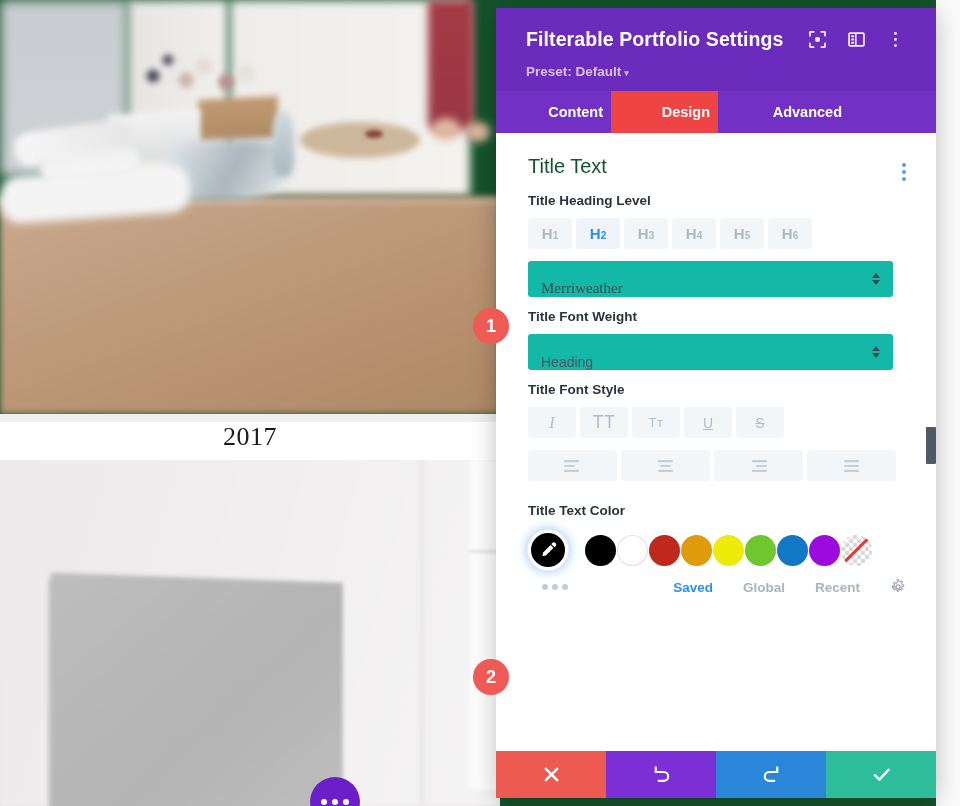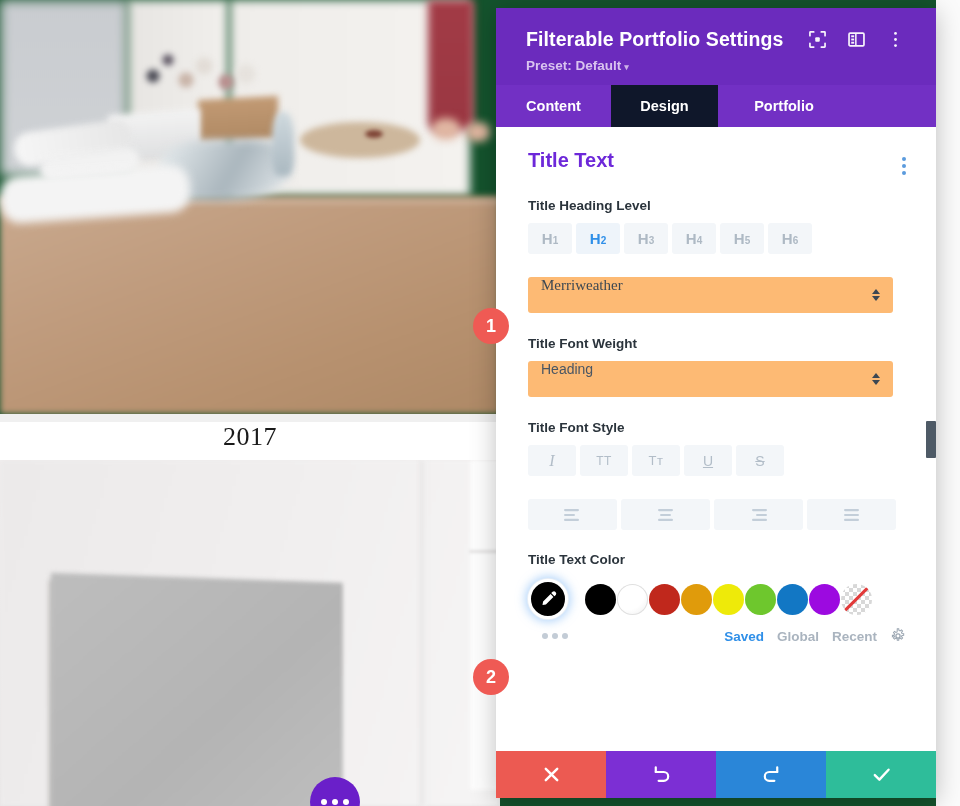--- a/index.html
+++ b/index.html
@@ -188,64 +188,64 @@
     background: #6b2bbd; padding: 20px 30px 12px 30px; flex: 0 0 auto;
   }
   .title-row { display: flex; align-items: center; }
   .modal-title {
     color: #fff; font-size: 19.5px; font-weight: bold; letter-spacing: .1px;
     flex: 1 1 auto; white-space: nowrap;
   }
   .hdr-icons { display: flex; align-items: center; gap: 22px; padding-right: 2px; }
   .hdr-icon { width: 17px; height: 17px; cursor: pointer; opacity: .95; display: block; }
   .preset-row {
-    margin-top: 7px; color: #d9c3ef; font-size: 13.5px; font-weight: bold;
+    margin-top: 13px; color: #d9c3ef; font-size: 13.5px; font-weight: bold;
   }
   .preset-row .caret { font-size: 9px; margin-left: 3px; color: #cdb2e8; }
 
   .tabs { display: flex; flex: 0 0 auto; background: #7230c4; }
   .tab {
-    flex: 0 0 auto; padding: 13px 8px; text-align: center;
+    flex: 0 0 auto; padding: 13px 8px; text-align: right;
     color: #fff; font-size: 14.5px; font-weight: bold; cursor: pointer;
   }
   .tab.t1 { width: 115px; }
   .tab.t2 { width: 107px; }
   .tab.t3 { width: 132px; }
-  .tab.active { background: #0f172a; }
+  .tab.active { background: #ef4444; }
 
   .modal-body {
     flex: 1 1 auto; background: #fff; position: relative;
     padding: 22px 30px 0 32px; overflow: hidden;
   }
 
   .section-head { display: flex; align-items: flex-start; }
   .section-title {
-    color: #6d28d9; font-size: 20px; font-weight: bold; flex: 1 1 auto;
+    color: #14532d; font-size: 20px; font-weight: normal; flex: 1 1 auto;
   }
   .kebab { width: 4px; display: flex; flex-direction: column; gap: 3px; margin-top: 8px; cursor: pointer; }
   .kebab i { width: 4px; height: 4px; border-radius: 50%; background: #5b9bdd; display: block; }
 
-  .field { margin-top: 23px; }
+  .field { margin-top: 12px; }
   .field-label {
     font-size: 13.5px; color: #2b343c; font-weight: bold; margin-bottom: 10px;
   }
 
   .seg-row { display: flex; gap: 4px; }
   .seg {
     width: 44px; height: 31px; border-radius: 3px; background: #f3f6f9;
     display: flex; align-items: center; justify-content: center;
     color: #aeb9c4; font-size: 15px; font-weight: bold; cursor: pointer;
     font-family: "Liberation Sans", sans-serif;
   }
   .seg sub { font-size: 10px; font-weight: bold; vertical-align: baseline; position: relative; top: 2px; }
   .seg.active { color: #2f8fe8; background: #eef4fa; }
 
   .select {
-    position: relative; height: 36px; background: #fdba74; border-radius: 3px;
-    display: flex; align-items: flex-start; padding: 0 34px 0 13px; cursor: pointer;
+    position: relative; height: 36px; background: #14b8a6; border-radius: 3px;
+    display: flex; align-items: flex-end; padding: 0 34px 0 13px; cursor: pointer;
     width: 365px;
   }
   .select .val { font-size: 14px; color: #4a5663; }
   .select .val.serif { font-family: "Liberation Serif", serif; font-size: 15px; color: #3d4852; }
   .select .arrows {
     position: absolute; right: 13px; top: 50%; transform: translateY(-50%);
     display: flex; flex-direction: column; gap: 2px;
   }
   .select .arrows i { display: block; width: 0; height: 0; border-left: 4.5px solid transparent; border-right: 4.5px solid transparent; }
   .select .arrows i.up { border-bottom: 5px solid #3c4753; }
@@ -284,21 +284,21 @@
     background-size: 8px 8px; background-position: 0 0, 4px 4px;
     position: relative; overflow: hidden;
   }
   .sw.transparent::after {
     content: ""; position: absolute; left: -3px; top: 13px;
     width: 38px; height: 3px; background: #e23a3a; transform: rotate(-45deg);
   }
   .color-sub { display: flex; align-items: center; margin-top: 9px; }
   .sub-dots { display: flex; gap: 4px; margin-left: 14px; width: 120px; }
   .sub-dots i { width: 6px; height: 6px; border-radius: 50%; background: #c3ccd6; display: block; }
-  .sub-links { margin-left: auto; display: flex; align-items: center; gap: 13px; }
+  .sub-links { margin-left: auto; display: flex; align-items: center; gap: 30px; }
   .sub-link { font-size: 13.5px; font-weight: bold; color: #aab4bf; cursor: pointer; }
   .sub-link.active { color: #2f8fe8; }
   .gear { width: 16px; height: 16px; cursor: pointer; }
 
   .scroll-track {
     position: absolute; right: 0; top: 0; width: 10px; height: 100%;
   }
   .scroll-thumb {
     position: absolute; right: 0; top: 294px; width: 10px; height: 37px;
     background: #4e5a66; border-radius: 1px; cursor: pointer;
@@ -401,21 +401,21 @@
         </div>
       </div>
       <div class="preset-row">
         <span>Preset: Default</span><span class="caret">▾</span>
       </div>
     </div>
 
     <div class="tabs">
       <div class="tab t1">Content</div>
       <div class="tab t2 active">Design</div>
-      <div class="tab t3">Portfolio</div>
+      <div class="tab t3">Advanced</div>
     </div>
 
     <div class="modal-body">
 
       <div class="section-head">
         <div class="section-title">Title Text</div>
         <div class="kebab">
           <i></i>
             <i></i>
             <i></i>
@@ -473,21 +473,21 @@
         </div>
       </div>
 
       <div class="field">
         <div class="field-label">Title Font Style</div>
         <div class="style-row">
           <div class="style-btn">
             <span style="font-family:'Liberation Serif',serif;font-style:italic;font-size:16px;">I</span>
           </div>
           <div class="style-btn">
-            <span style="font-size:12px;letter-spacing:.5px;">TT</span>
+            <span style="font-size:18px;letter-spacing:.5px;">TT</span>
           </div>
           <div class="style-btn">
             <span style="font-size:13px;letter-spacing:.5px;">Tт</span>
           </div>
           <div class="style-btn">
             <span style="font-size:14px;text-decoration:underline;">U</span>
           </div>
           <div class="style-btn">
             <span style="font-size:14px;text-decoration:line-through;">S</span>
           </div>

